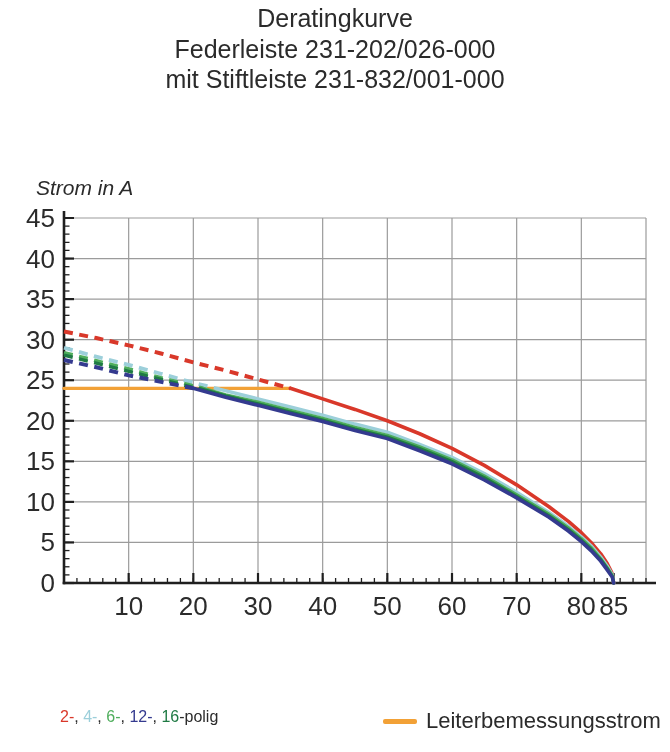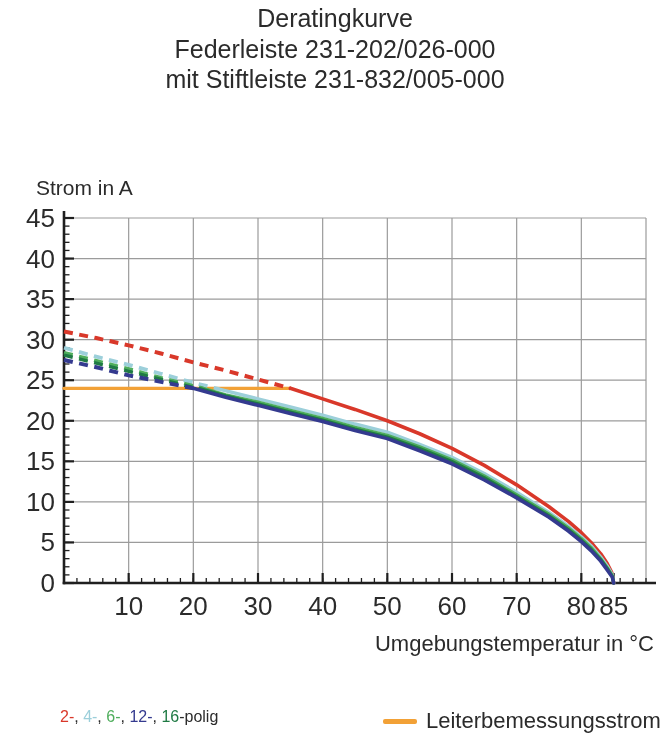--- a/index.html
+++ b/index.html
@@ -1,37 +1,37 @@
 <!DOCTYPE html>
 <html><head>
 <meta charset="utf-8">
 <style>
   html,body{margin:0;padding:0;background:#fff;}
   .page{
     position:relative;width:670px;height:752px;background:#fff;overflow:hidden;
-    font-family:"Liberation Sans",sans-serif;color:#2b2b2b;
+    font-family:"Liberation Sans",sans-serif;color:#2b2b2b;border-radius:14px;
   }
   .title-block{position:absolute;top:3px;left:0;width:670px;text-align:center;}
   .title-line{font-size:25px;line-height:30.5px;white-space:nowrap;}
-  .ylabel{position:absolute;top:176px;left:36px;font-size:21px;}
+  .ylabel{position:absolute;top:176px;left:36px;font-size:21px;font-style:italic;}
   .chart-wrap{position:absolute;top:195px;left:0;width:670px;height:432px;}
   .xlabel{position:absolute;top:631px;right:16px;font-size:22px;}
   .legend-poles{position:absolute;top:708px;left:60px;font-size:16px;white-space:nowrap;}
   .legend-rated{position:absolute;top:708px;left:383px;font-size:22px;display:flex;align-items:center;text-align:right;}
   .legend-swatch{display:inline-block;width:34px;height:5px;border-radius:2px;margin-right:9px;}
 </style>
 </head>
 <body>
 
 <div class="page">
 
   <div class="title-block">
     <div class="title-line">Deratingkurve</div>
     <div class="title-line">Federleiste 231-202/026-000</div>
-    <div class="title-line">mit Stiftleiste 231-832/005-000</div>
+    <div class="title-line">mit Stiftleiste 231-832/001-000</div>
   </div>
 
   <div class="ylabel">Strom in A</div>
 
   <div class="chart-wrap">
     <svg id="chart-svg" width="670" height="432" viewBox="0 0 670 432">
         <line x1="128.66666666666669" y1="23" x2="128.66666666666669" y2="388" stroke="#9b9b9b" stroke-width="1.2"></line>
         <line x1="193.33333333333334" y1="23" x2="193.33333333333334" y2="388" stroke="#9b9b9b" stroke-width="1.2"></line>
         <line x1="258" y1="23" x2="258" y2="388" stroke="#9b9b9b" stroke-width="1.2"></line>
         <line x1="322.6666666666667" y1="23" x2="322.6666666666667" y2="388" stroke="#9b9b9b" stroke-width="1.2"></line>
@@ -185,21 +185,20 @@
         <polyline points="219.2,194.14444444444445 258,203.87777777777777 290.33333333333337,211.98888888888888 322.6666666666667,220.1 355,229.0222222222222 387.3333333333333,237.13333333333333 419.6666666666667,249.29999999999998 452,262.27777777777777 484.3333333333333,278.5 516.6666666666667,297.15555555555557 549,317.43333333333334 568.4,331.22222222222223 581.3333333333334,341.76666666666665 591.0333333333333,350.68888888888887 600.7333333333333,362.0444444444444 607.2,370.96666666666664 612.3733333333333,379.8888888888889 613.6666666666666,388" fill="none" stroke="#9ccfda" stroke-width="3.4" stroke-linecap="round" stroke-linejoin="round"></polyline>
         <polyline points="64,157.64444444444445 96.33333333333334,165.75555555555556 128.66666666666669,173.86666666666667 161,182.7888888888889 193.33333333333334,190.9 203.03333333333333,193.33333333333334" fill="none" stroke="#4fae5c" stroke-width="3.6" stroke-dasharray="9 6.5" stroke-linecap="butt"></polyline>
         <polyline points="203.03333333333333,193.33333333333334 225.66666666666666,199.82222222222222 258,207.12222222222223 290.33333333333337,215.23333333333332 322.6666666666667,223.34444444444443 355,232.26666666666668 387.3333333333333,240.37777777777777 419.6666666666667,251.73333333333332 452,264.7111111111111 484.3333333333333,280.93333333333334 516.6666666666667,299.5888888888889 549,319.05555555555554 568.4,332.84444444444443 581.3333333333334,343.3888888888889 591.0333333333333,352.31111111111113 600.7333333333333,363.6666666666667 607.2,372.5888888888889 612.3733333333333,380.7 613.6666666666666,388" fill="none" stroke="#4fae5c" stroke-width="3.2" stroke-linecap="round" stroke-linejoin="round"></polyline>
         <polyline points="64,160.07777777777778 96.33333333333334,168.1888888888889 128.66666666666669,176.3 161,184.4111111111111 193.33333333333334,192.5222222222222 199.8,193.33333333333334" fill="none" stroke="#1f7a44" stroke-width="3.4" stroke-dasharray="9 6.5" stroke-linecap="butt"></polyline>
         <polyline points="199.8,193.33333333333334 225.66666666666666,200.63333333333333 258,208.7444444444444 290.33333333333337,216.85555555555553 322.6666666666667,224.96666666666664 355,233.88888888888889 387.3333333333333,242 419.6666666666667,253.35555555555553 452,266.3333333333333 484.3333333333333,282.55555555555554 516.6666666666667,301.2111111111111 549,320.67777777777775 568.4,334.4666666666667 581.3333333333334,345.0111111111111 591.0333333333333,353.93333333333334 600.7333333333333,364.47777777777776 607.2,373.4 612.3733333333333,381.5111111111111 613.6666666666666,388" fill="none" stroke="#1f7a44" stroke-width="3" stroke-linecap="round" stroke-linejoin="round"></polyline>
         <polyline points="64,164.94444444444446 96.33333333333334,172.24444444444444 128.66666666666669,180.35555555555555 161,186.84444444444443 193.33333333333334,193.33333333333334" fill="none" stroke="#343a8f" stroke-width="4" stroke-dasharray="9 6.5" stroke-linecap="butt"></polyline>
         <polyline points="193.33333333333334,193.33333333333334 225.66666666666666,202.25555555555556 258,210.36666666666667 290.33333333333337,218.4777777777778 322.6666666666667,226.5888888888889 355,235.51111111111112 387.3333333333333,243.62222222222223 419.6666666666667,255.7888888888889 452,268.76666666666665 484.3333333333333,284.9888888888889 516.6666666666667,302.8333333333333 549,322.3 568.4,336.0888888888889 581.3333333333334,346.6333333333333 591.0333333333333,355.55555555555554 600.7333333333333,366.1 607.2,375.02222222222224 612.3733333333333,382.3222222222222 613.6666666666666,388" fill="none" stroke="#343a8f" stroke-width="3.6" stroke-linecap="round" stroke-linejoin="round"></polyline>
       </svg>
   </div>
 
-  <div class="xlabel">Umgebungstemperatur in °C</div>
 
   <div class="legend-poles" id="legend-poles"><span style="color: rgb(217, 56, 42);">2-</span><span style="color: rgb(43, 43, 43);">, </span><span style="color: rgb(156, 207, 218);">4-</span><span style="color: rgb(43, 43, 43);">, </span><span style="color: rgb(79, 174, 92);">6-</span><span style="color: rgb(43, 43, 43);">, </span><span style="color: rgb(52, 58, 143);">12-</span><span style="color: rgb(43, 43, 43);">, </span><span style="color: rgb(31, 122, 68);">16</span><span style="color: rgb(43, 43, 43);">-polig</span></div>
 
   <div class="legend-rated">
     <span class="legend-swatch" id="rated-swatch" style="background: rgb(242, 161, 54);"></span>
     <span>Leiterbemessungsstrom</span>
   </div>
 
 </div>
 

